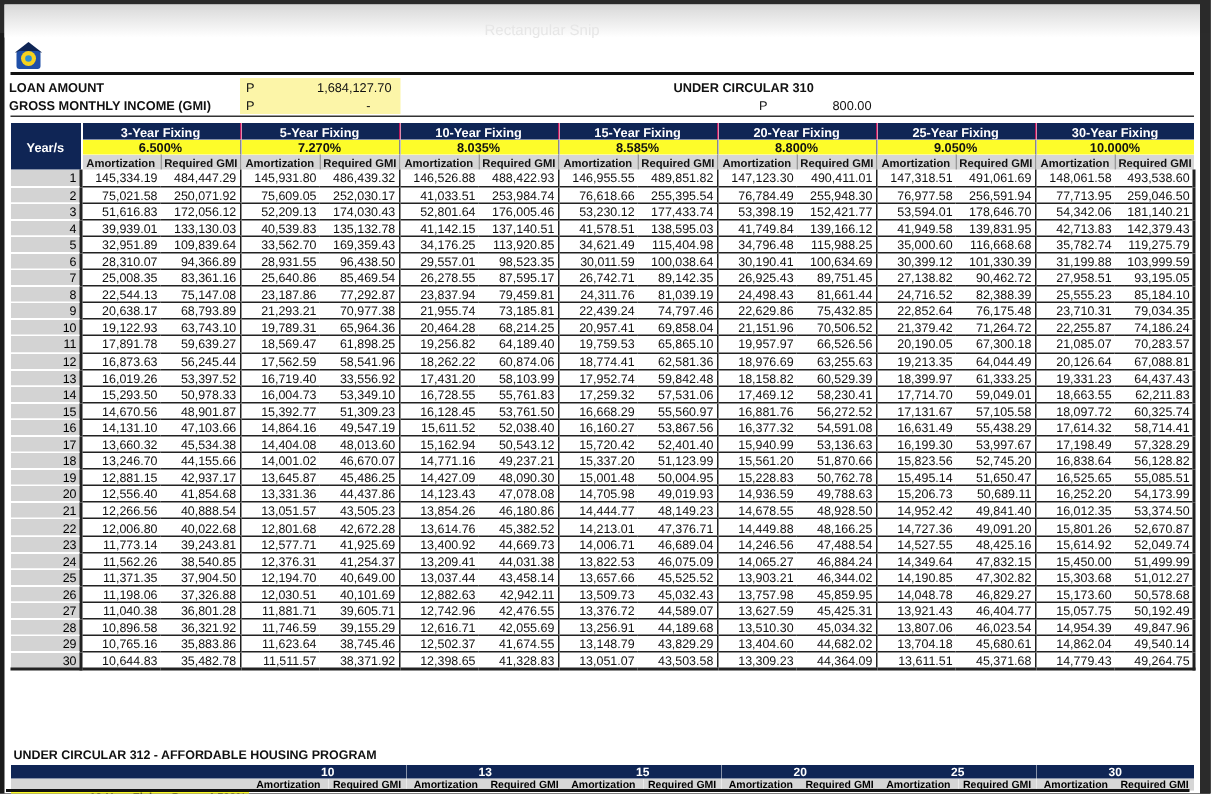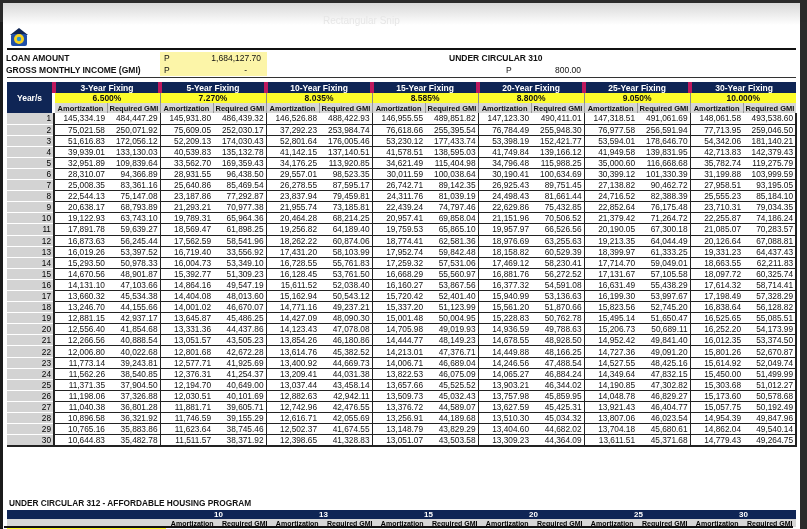--- a/index.html
+++ b/index.html
@@ -14,21 +14,21 @@
   .title { font-weight: bold; font-size: 11.5px; color: #111; letter-spacing: 0.1px; }
   .rule-top { position: absolute; left: 4px; top: 45px; width: 789px; height: 2px; background: #111; }
   .info { position: absolute; top: 50px; font-size: 8.5px; font-weight: bold; color: #111; }
   .loan-box { position: absolute; left: 157px; top: 49px; width: 107px; height: 24px; background: #fcf5a8; }
   .pf { position: absolute; font-size: 8.5px; color: #111; }
   .rule-2 { position: absolute; left: 4px; top: 74px; width: 789px; height: 1px; background: #333; }
 
   table.main { position: absolute; left: 4px; top: 79px; border-collapse: collapse; table-layout: fixed; width: 789px; font-size: 8.3px; }
   table.main td, table.main th { padding: 0 2px; white-space: nowrap; overflow: hidden; }
   .hdr-year { background: #0f2555; color: #fff; font-weight: bold; text-align: center; font-size: 8.5px; border-right: 1px solid #fff; }
-  .hdr-fix { background: #0f2555; color: #fff; text-align: center; font-weight: bold; height: 11px; font-size: 8.5px; border-left: 4px solid #be185d; }
+  .hdr-fix { background: #0f2555; color: #fff; text-align: center; font-weight: bold; height: 11px; font-size: 8.5px; border-left: 1px solid #be185d; }
   .hdr-rate { background: #fdfc2a; color: #111; text-align: center; height: 10px; font-weight: bold; font-size: 8.5px; border-left: 1px solid #888; }
   .hdr-sub { background: #d6d6d6; color: #111; text-align: center; height: 10px; font-size: 7.5px; font-weight: bold; border-left: 1px solid #999; }
   td.yr { background: #d3d3d3; text-align: right; border-right: 2px solid #222; border-bottom: 1px solid #fff; height: 11.1px; }
   td.num { text-align: right; border-bottom: 1px solid #222; height: 11.1px; color: #111; }
   td.amort { border-left: 1px solid #222; }
   tr.last td.num, tr.last td.yr { border-bottom: 2px solid #222; }
   td.lastcol { border-right: 2px solid #222; }
 
   .sec2-title { position: absolute; left: 6px; top: 495px; font-size: 8.3px; font-weight: bold; color: #111; }
   table.aff { position: absolute; left: 4px; top: 507px; border-collapse: collapse; table-layout: fixed; width: 789px; font-size: 7.5px; }
@@ -137,21 +137,21 @@
           <td class="num">491,061.69</td>
           <td class="num amort">148,061.58</td>
           <td class="num lastcol">493,538.60</td>
         </tr>
         <tr>
           <td class="yr">2</td>
           <td class="num amort">75,021.58</td>
           <td class="num">250,071.92</td>
           <td class="num amort">75,609.05</td>
           <td class="num">252,030.17</td>
-          <td class="num amort">37,292.23</td>
+          <td class="num amort">41,033.51</td>
           <td class="num">253,984.74</td>
           <td class="num amort">76,618.66</td>
           <td class="num">255,395.54</td>
           <td class="num amort">76,784.49</td>
           <td class="num">255,948.30</td>
           <td class="num amort">76,977.58</td>
           <td class="num">256,591.94</td>
           <td class="num amort">77,713.95</td>
           <td class="num lastcol">259,046.50</td>
         </tr>

